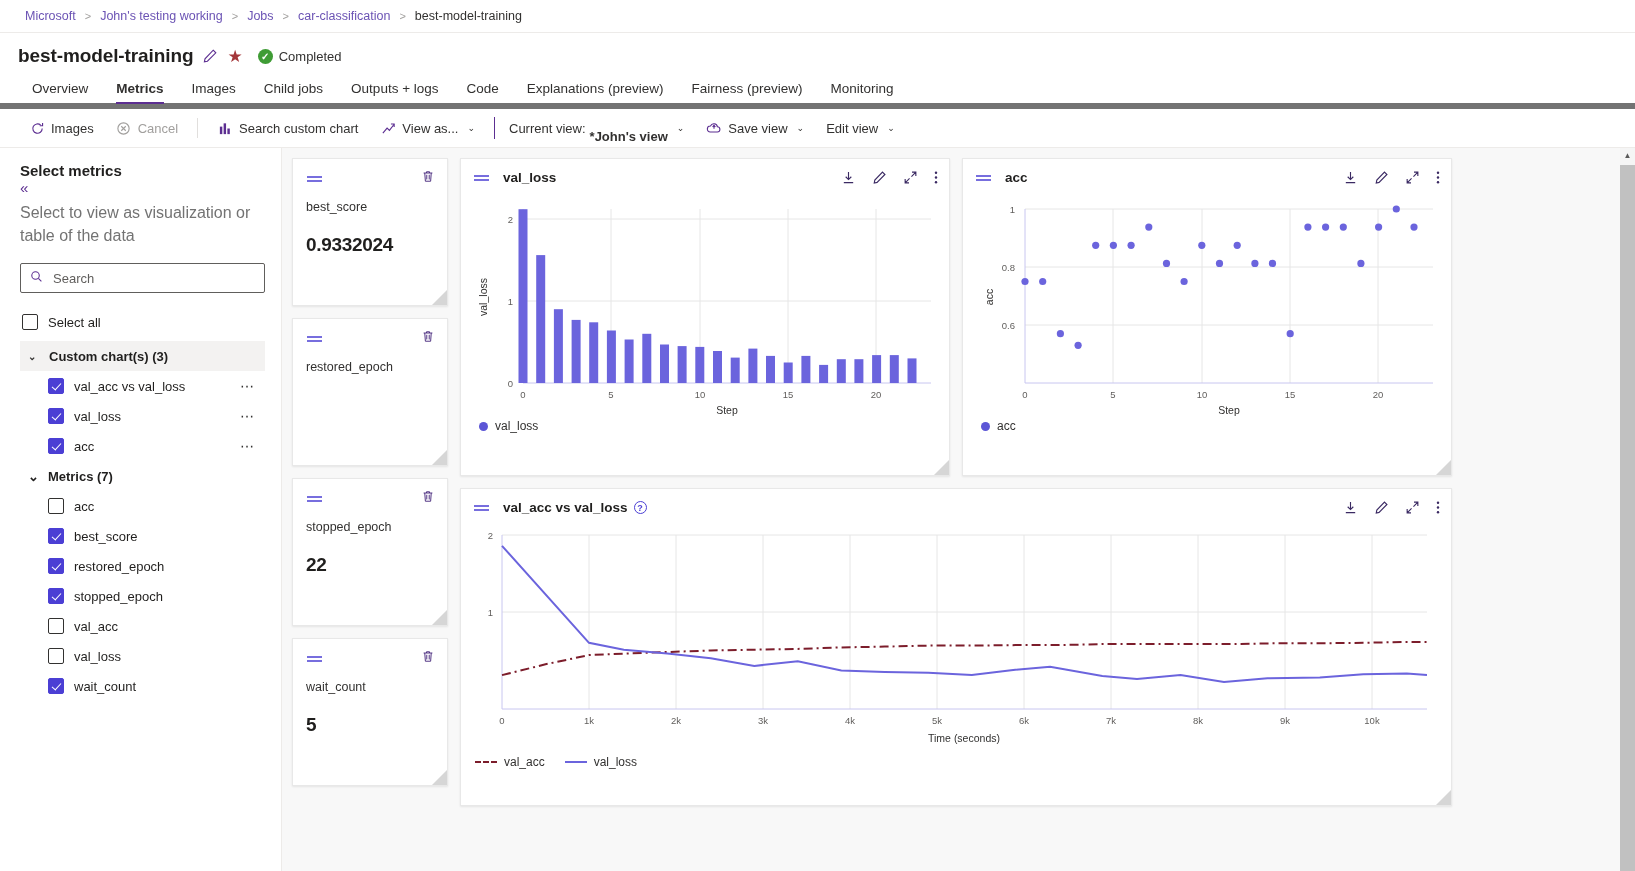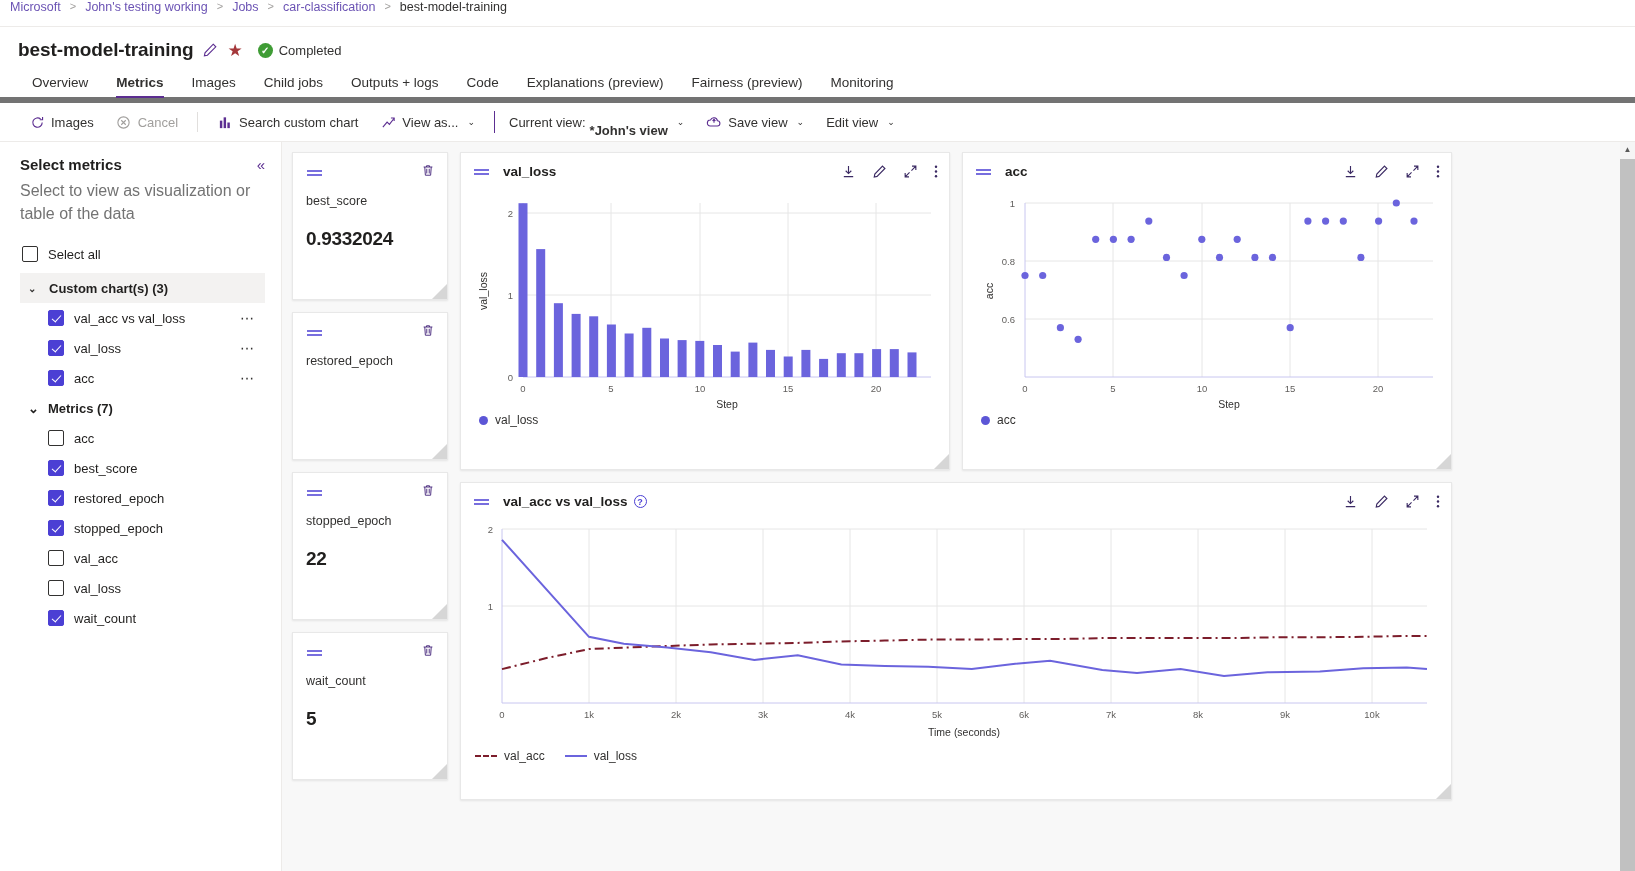--- a/index.html
+++ b/index.html
@@ -8,23 +8,23 @@
     width: 1635px; height: 871px;
     overflow: hidden;
     background: #ffffff;
     font-family: "Liberation Sans", sans-serif;
     color: #323130;
   }
   .app { width: 1635px; height: 871px; position: relative; display: flex; flex-direction: column; background:#fff;}
 
   
   .breadcrumb {
-    height: 27px;
-    display: flex; 
-    padding-left: 10px;
+    height: 33px;
+    display: flex; align-items: center;
+    padding-left: 25px;
     font-size: 12.5px;
     border-bottom: 1px solid #edebe9;
     flex: 0 0 auto;
   }
   .crumb { color: #6b53b4; cursor: pointer; white-space: nowrap; }
   .crumb.current { color: #323130; cursor: default; }
   .crumb-sep { color: #a19f9d; margin: 0 9px; font-size: 11px; }
 
   
   .title-row {
@@ -75,21 +75,21 @@
   
   .body { display:flex; flex:1 1 auto; min-height:0; }
 
   
   .leftpanel {
     width: 282px; flex:0 0 282px; background:#fff;
     border-right:1px solid #edebe9;
     padding: 14px 16px 0 20px;
     overflow:hidden;
   }
-  .lp-head { display:flex; align-items:flex-start; justify-content:space-between; }
+  .lp-head { display:flex; align-items:flex-start; justify-content:space-between;flex-direction:column; }
   .lp-title { font-size:15px; font-weight:600; color:#201f1e; }
   .collapse { color:#5c2e91; font-size:15px; cursor:pointer; line-height:1; padding-top:1px;}
   .lp-sub { font-size:16px; color:#737373; line-height:1.45; margin-top:6px; max-width:240px;}
   .searchbox {
     margin-top:16px; height:30px; border:1px solid #605e5c; border-radius:2px;
     display:flex; align-items:center; gap:8px; padding: 0 9px;
   }
   .searchbox .mag { color:#5c2e91; font-size:13px; }
   .searchbox input {
     border:0; outline:0; font-size:13px; flex:1; background:transparent;
@@ -295,20 +295,29 @@
 
   <div class="body">
 
     <div class="leftpanel">
       <div class="lp-head">
         <span class="lp-title">Select metrics</span>
         <span class="collapse">«</span>
       </div>
       <div class="lp-sub">Select to view as visualization or table of the data</div>
 
+      <div class="searchbox">
+        <span class="mag">
+          <svg width="13" height="13" viewBox="0 0 16 16" fill="none" stroke="#5c2e91" stroke-width="1.3">
+            <circle cx="6.8" cy="6.8" r="4.6"></circle>
+              <path d="M10.3 10.3L14 14"></path>
+          </svg>
+        </span>
+        <input placeholder="Search" style="">
+      </div>
 
       <div class="row selectall">
         <span class="cb"></span>
         <span>Select all</span>
       </div>
 
       <div class="row group-row">
         <span class="twisty">⌄</span>
         <span>Custom chart(s) (3)</span>
       </div>

